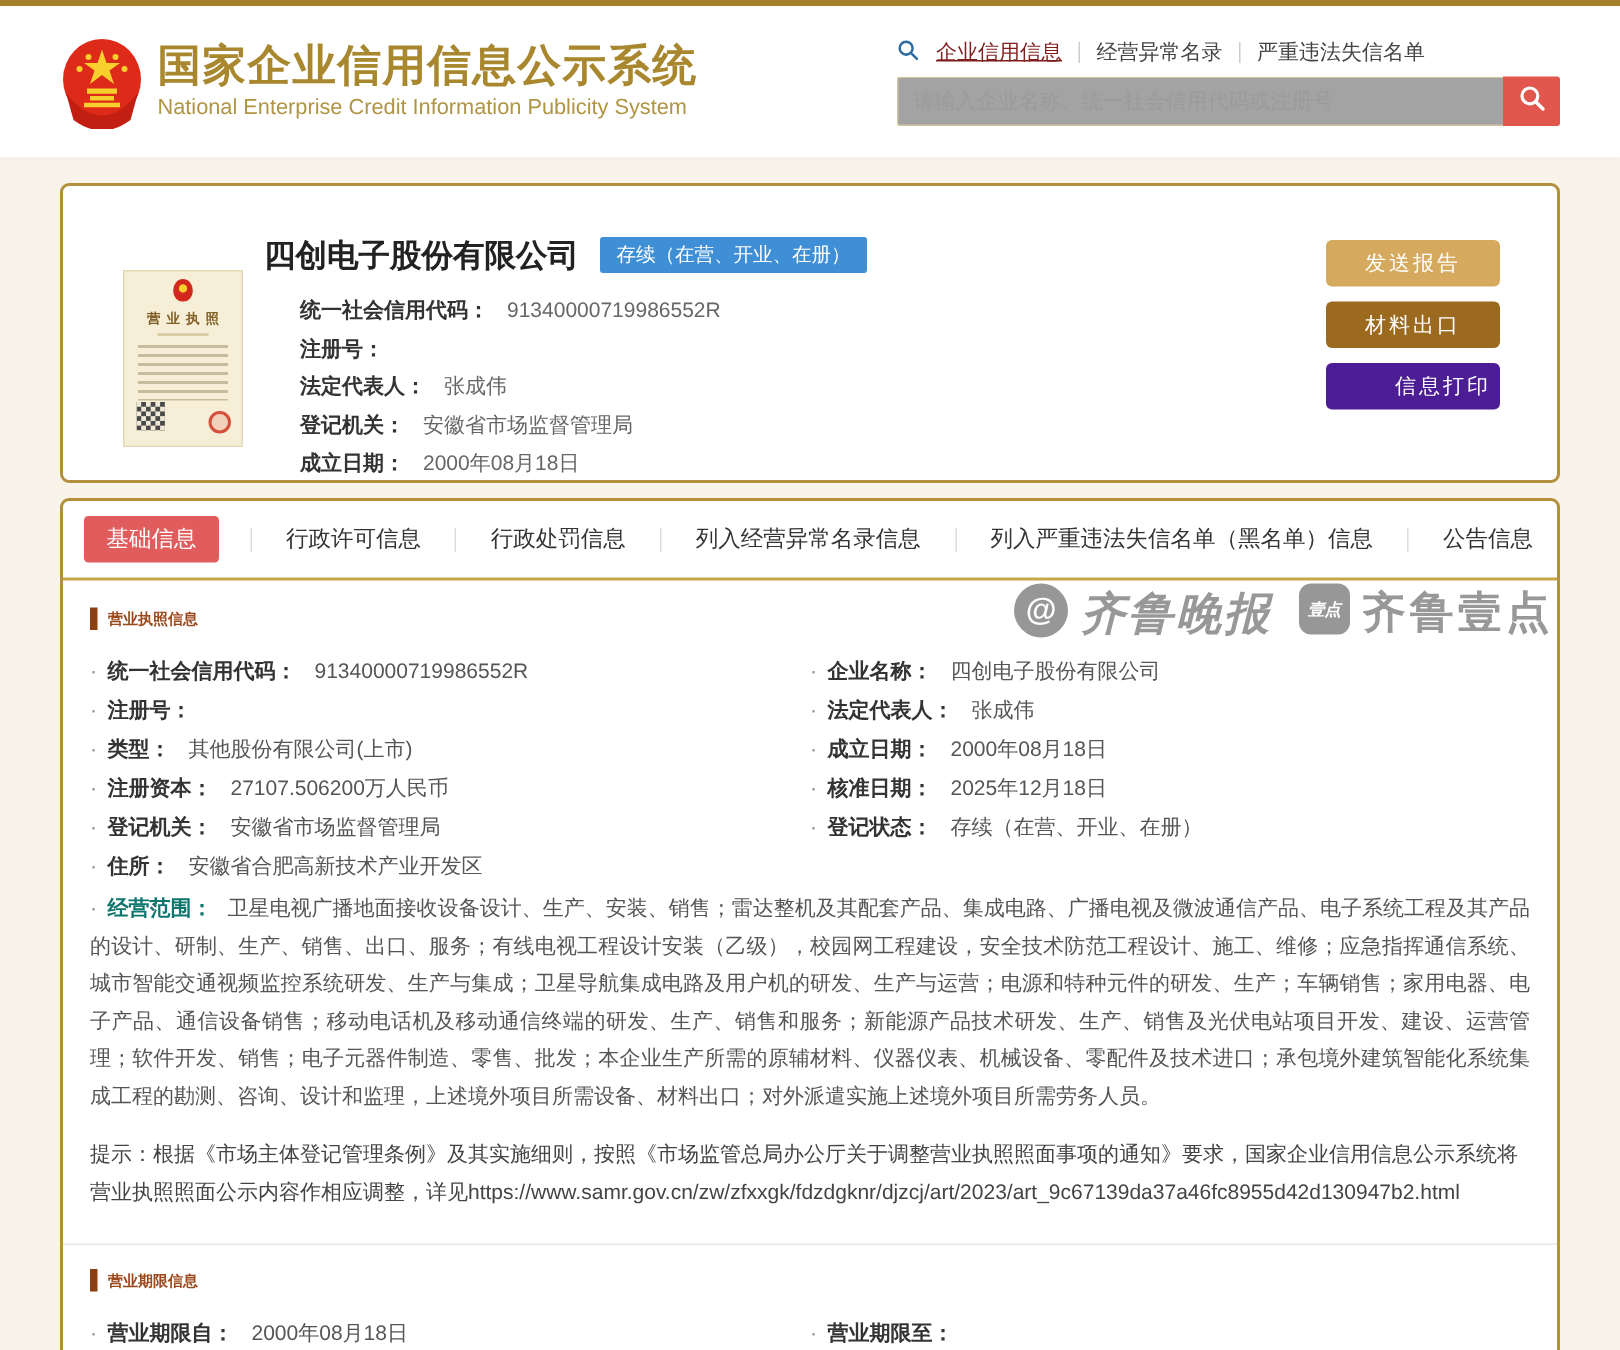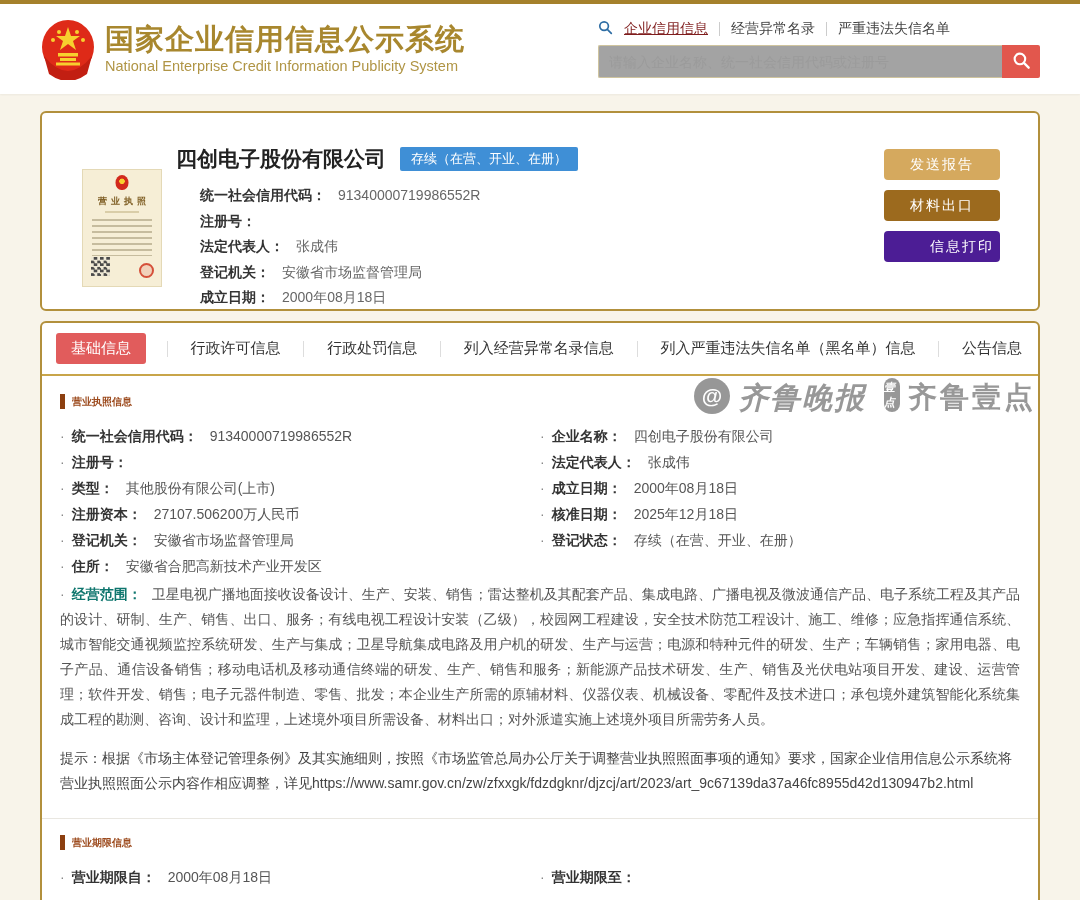--- a/index.html
+++ b/index.html
@@ -8,21 +8,21 @@
     width:1080px; height:900px; overflow:hidden;
     background:#f8f4ea;
     font-family:"Liberation Sans","DejaVu Sans",sans-serif;
   }
 
   
   .topbar { height:4px; background:#a5812b; }
 
   
   header {
-    background:#fff; height:90px; padding:0 40px;
+    background:#fff; height:101px; padding:0 40px;
     display:flex; align-items:center; justify-content:space-between;
     box-shadow:0 1px 2px rgba(0,0,0,.05);
   }
   .brand { display:flex; align-items:center; gap:9px; }
   .emblem-svg { display:block; }
   .brand-title { font-size:29px; font-weight:bold; color:#a8872e; letter-spacing:1px; line-height:1.1; }
   .brand-sub { font-size:14.5px; color:#b09545; margin-top:3px; }
 
   .searchbox { width:442px; }
   .search-nav { display:flex; align-items:center; gap:11px; font-size:14px; margin-bottom:7px; }
@@ -129,21 +129,21 @@
   .wm-circle {
     width:36px; height:36px; border-radius:50%; background:#8f8f8f; color:#fff;
     display:flex; align-items:center; justify-content:center; font-size:21px; font-weight:bold;
   }
   .wm-circle::before { content:"@"; }
   .wm-script {
     font-family:"DejaVu Serif","Liberation Serif",serif; font-style:italic; font-weight:bold;
     font-size:30px; letter-spacing:2px;
   }
   .wm-app {
-    width:16px; height:34px; border-radius:8px; background:#8f8f8f; color:#fff;
+    width:34px; height:34px; border-radius:8px; background:#8f8f8f; color:#fff;
     display:flex; align-items:center; justify-content:center; font-size:11px; font-weight:bold;
     margin-left:10px;
   }
   .wm-bold { font-size:29px; font-weight:bold; letter-spacing:3px; }
 </style>
 </head>
 <body>
 
 <div class="topbar"></div>
 

